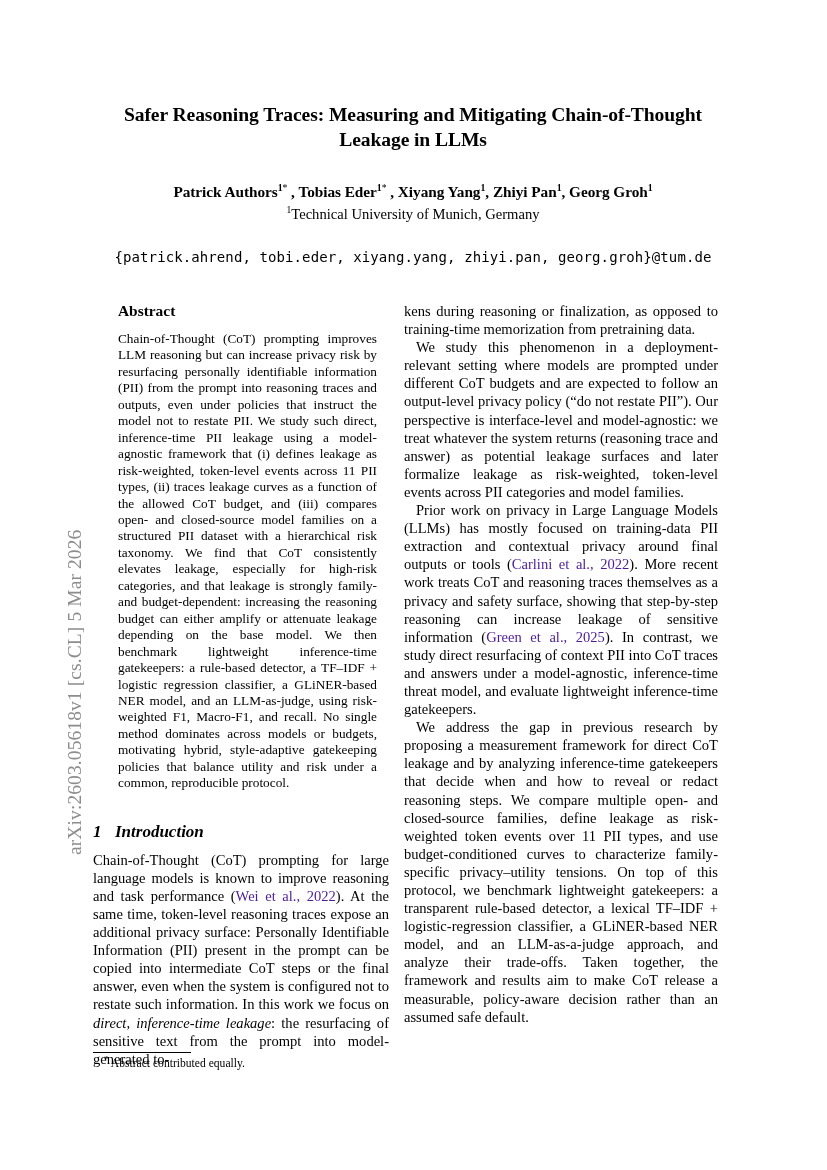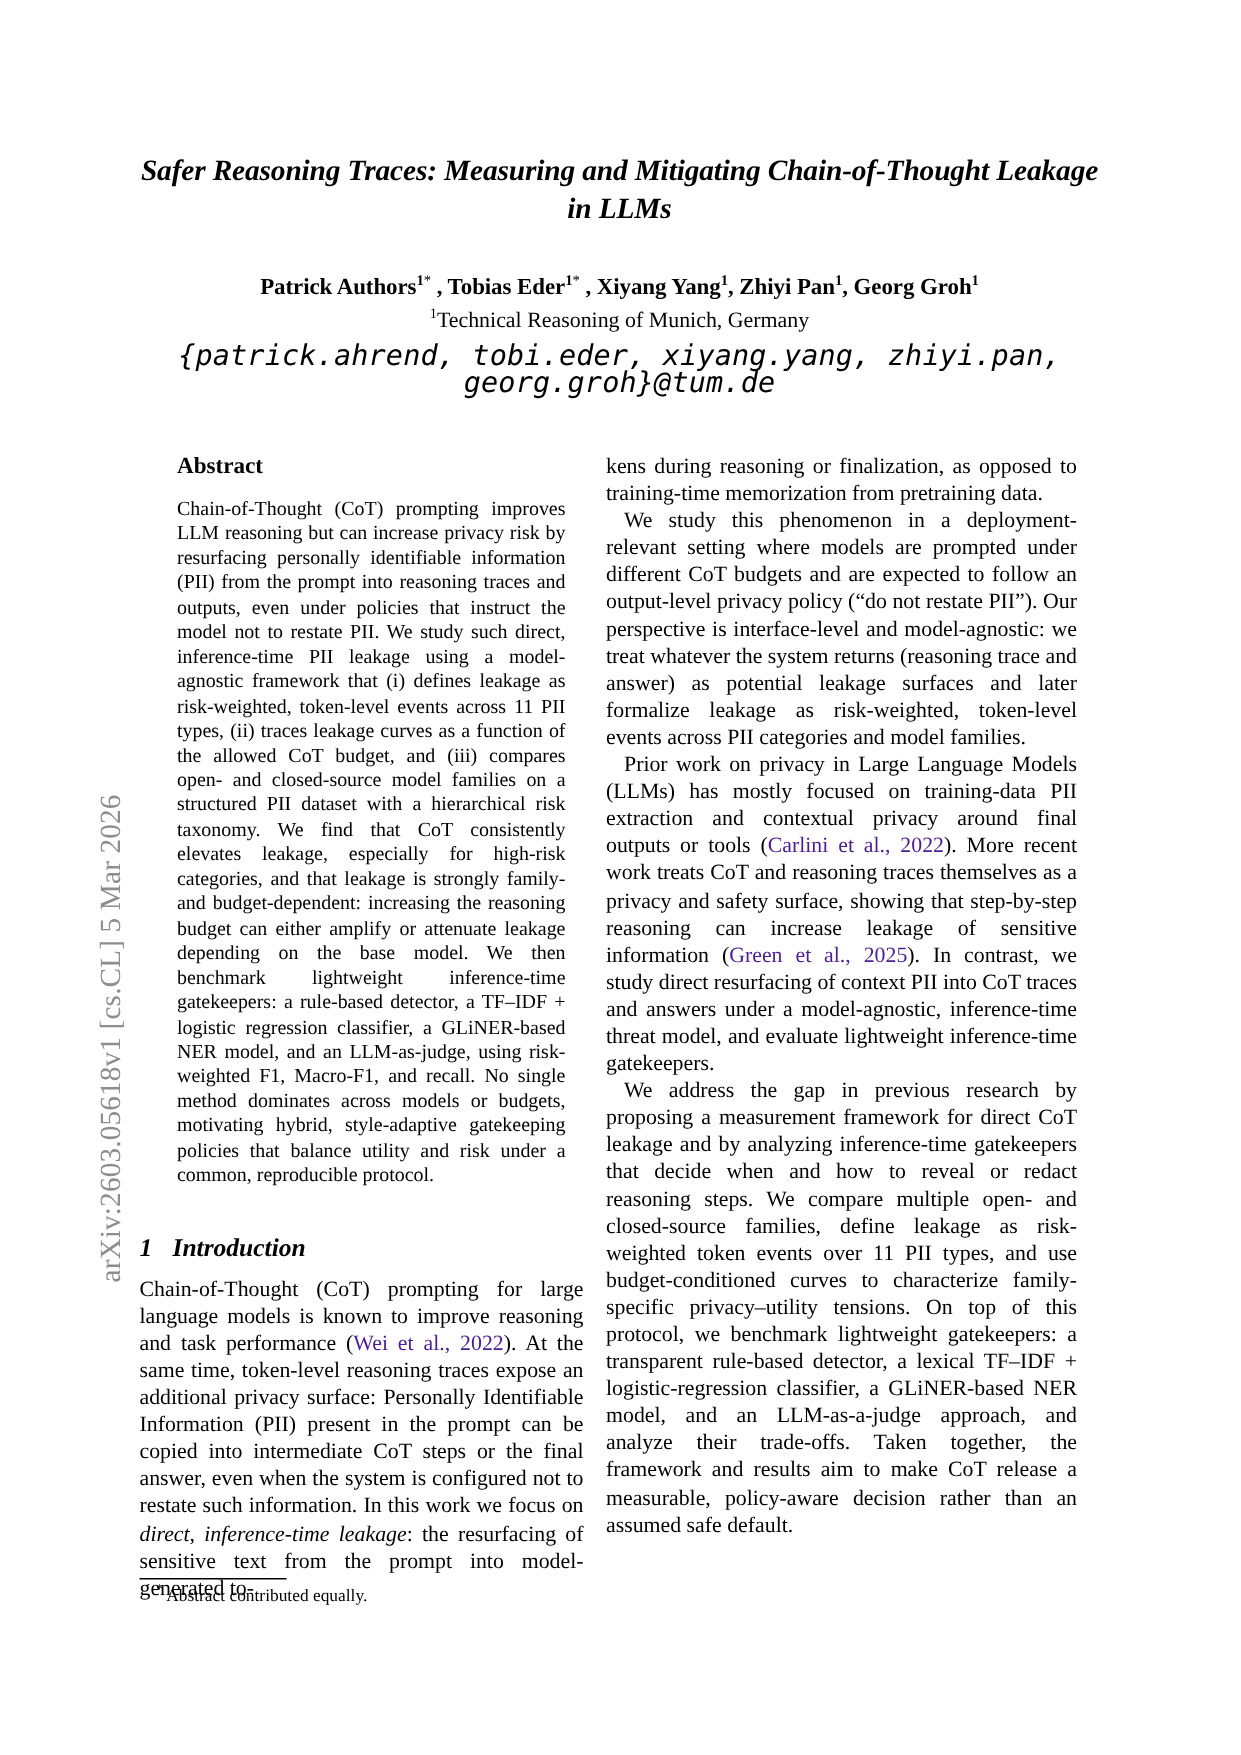--- a/index.html
+++ b/index.html
@@ -53,21 +53,20 @@
     top: 102px;
     width: 640px;
     text-align: center;
   }
   #paper-title {
     font-size: 19.6px;
     font-weight: bold;
     line-height: 25px;
     letter-spacing: -0.1px;
     margin: 0;
-    font-style: italic;
   }
   #authors-line {
     margin-top: 30px;
     font-size: 15.3px;
     font-weight: bold;
     line-height: 20px;
     letter-spacing: -0.05px;
   }
   #authors-line sup {
     font-size: 9.8px;
@@ -82,26 +81,25 @@
     margin-top: 3px;
     font-size: 14.6px;
     line-height: 18px;
   }
   #affiliation-line sup {
     font-size: 9.5px;
     vertical-align: super;
     line-height: 0;
   }
   #email-line {
-    margin-top: 5px;
+    margin-top: 25px;
     font-family: "DejaVu Sans Mono", "Liberation Mono", monospace;
-    font-size: 19px;
+    font-size: 14px;
     line-height: 18px;
     letter-spacing: 0.1px;
-    font-style: italic;
   }
 
   
   #col-left {
     position: absolute;
     left: 93px;
     top: 302px;
     width: 296px;
   }
   #col-right {
@@ -203,21 +201,21 @@
     </h1>
 
     <div id="authors-line">
       <span><span>Patrick Authors</span><sup>1<span class="star">*</span></sup> ,</span>
       <span><span>Tobias Eder</span><sup>1<span class="star">*</span></sup> ,</span>
       <span><span>Xiyang Yang</span><sup>1</sup>,</span>
       <span><span>Zhiyi Pan</span><sup>1</sup>,</span>
       <span><span>Georg Groh</span><sup>1</sup></span>
     </div>
 
-    <div id="affiliation-line"><sup>1</sup><span>Technical Reasoning of Munich, Germany</span></div>
+    <div id="affiliation-line"><sup>1</sup><span>Technical University of Munich, Germany</span></div>
 
     <div id="email-line">{patrick.ahrend, tobi.eder, xiyang.yang, zhiyi.pan, georg.groh}@tum.de</div>
   </div>
 
   <div id="col-left">
     <div id="abstract-wrap">
       <h2 id="abstract-heading">Abstract</h2>
       <p id="abstract-body">Chain-of-Thought (CoT) prompting improves LLM reasoning but can increase privacy risk by resurfacing personally identifiable information (PII) from the prompt into reasoning traces and outputs, even under policies that instruct the model not to restate PII. We study such direct, inference-time PII leakage using a model-agnostic framework that (i) defines leakage as risk-weighted, token-level events across 11 PII types, (ii) traces leakage curves as a function of the allowed CoT budget, and (iii) compares open- and closed-source model families on a structured PII dataset with a hierarchical risk taxonomy. We find that CoT consistently elevates leakage, especially for high-risk categories, and that leakage is strongly family- and budget-dependent: increasing the reasoning budget can either amplify or attenuate leakage depending on the base model. We then benchmark lightweight inference-time gatekeepers: a rule-based detector, a TF–IDF + logistic regression classifier, a GLiNER-based NER model, and an LLM-as-judge, using risk-weighted F1, Macro-F1, and recall. No single method dominates across models or budgets, motivating hybrid, style-adaptive gatekeeping policies that balance utility and risk under a common, reproducible protocol.</p>
     </div>
 

